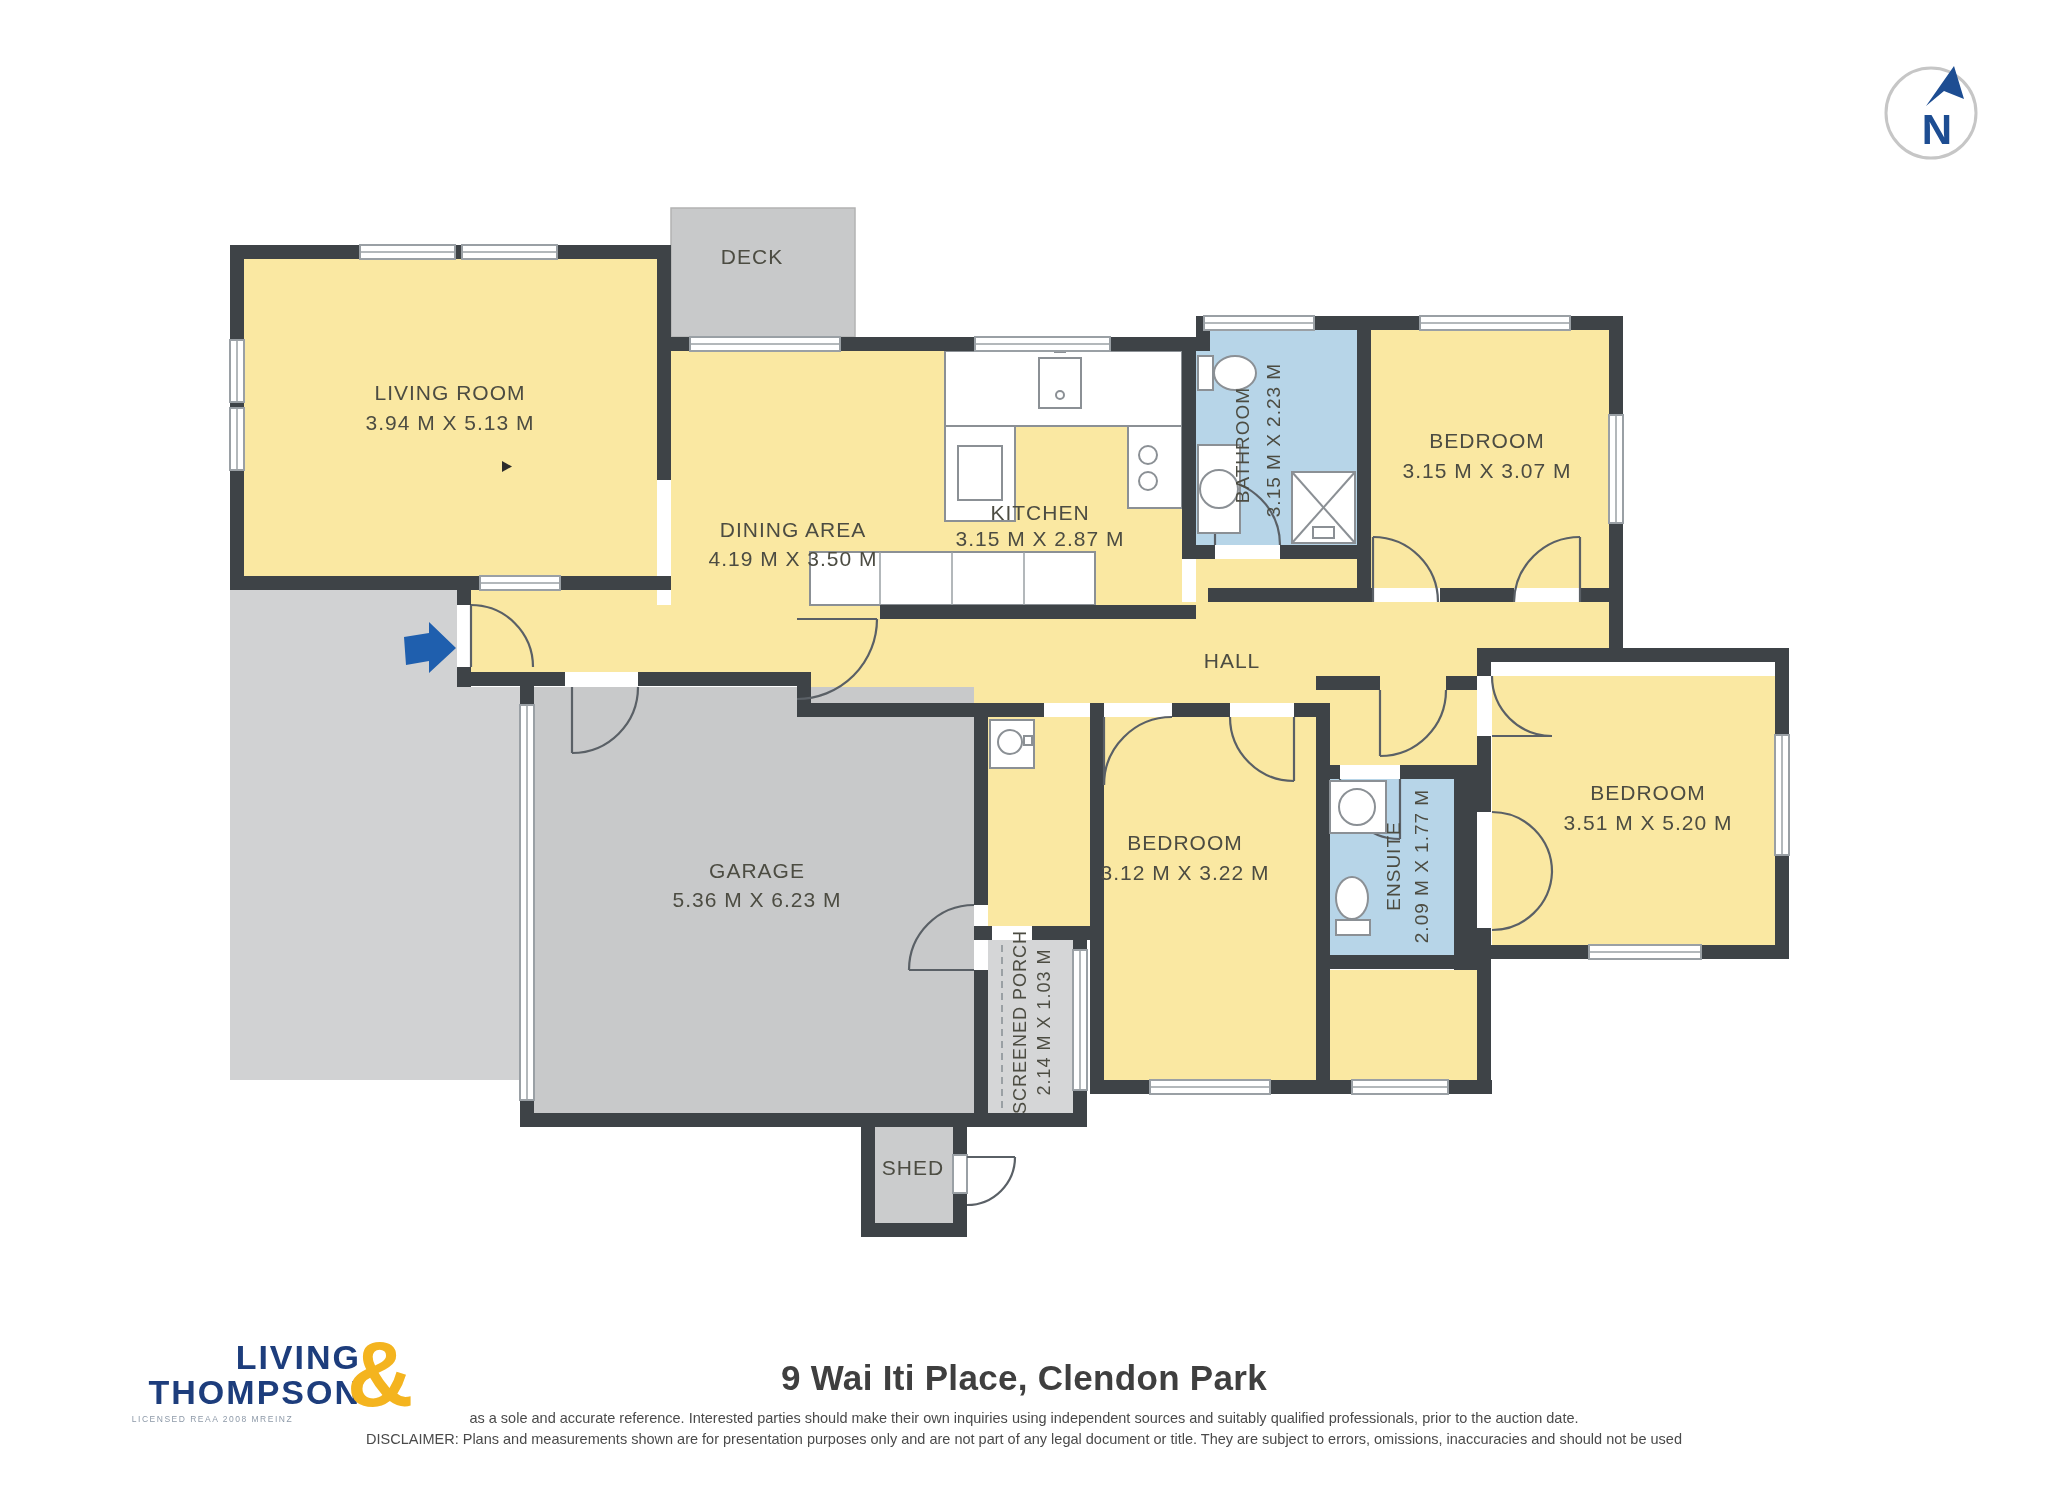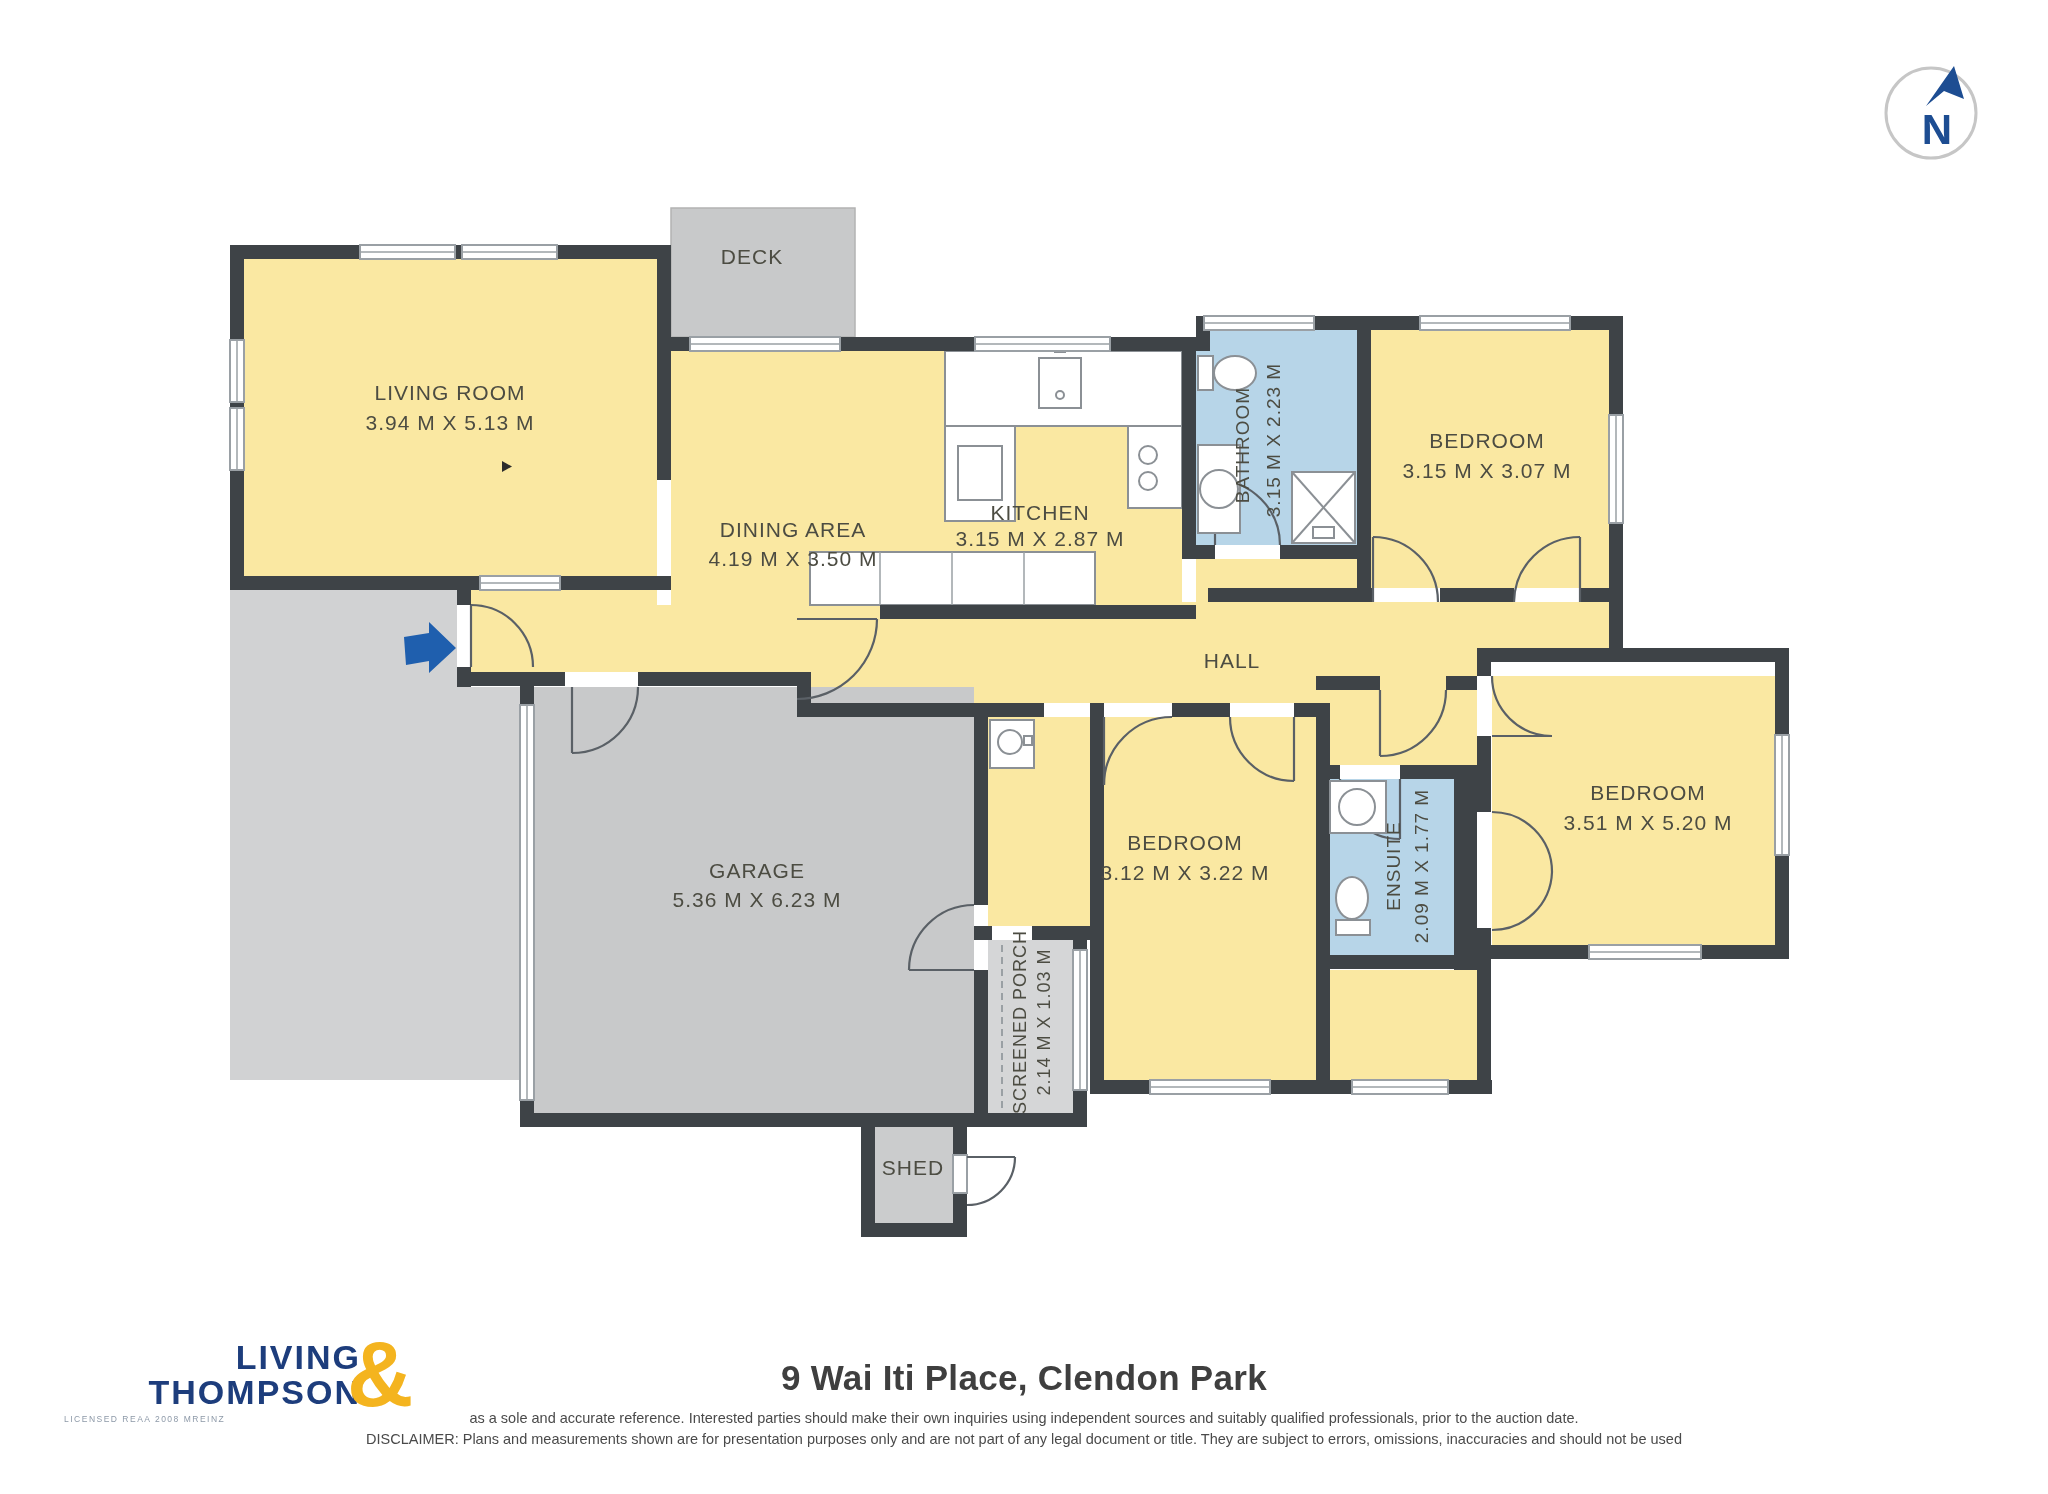--- a/index.html
+++ b/index.html
@@ -25,21 +25,21 @@
        letter-spacing:1px;text-anchor:middle;}
   .lblv.small{font-size:18px;}
   .compass-n{font-family:"Liberation Sans","DejaVu Sans",sans-serif;font-size:42px;font-weight:bold;
        fill:#1d4d92;text-anchor:middle;}
   
   .logo-wrap{position:absolute;left:64px;top:1340px;width:360px;height:110px;}
   .logo-col{position:absolute;left:0;top:0;width:297px;text-align:right;color:#1d3d7c;
        font-weight:bold;font-size:34px;line-height:35px;letter-spacing:2px;}
   .logo-amp{position:absolute;left:283px;top:-12px;font-size:92px;font-weight:bold;color:#f4b41f;
        line-height:92px;}
-  .logo-tag{position:absolute;left:0;top:74px;width:297px;text-align:left;font-size:8.5px;
+  .logo-tag{position:absolute;left:0;top:74px;width:297px;text-align:center;font-size:8.5px;
        letter-spacing:1.5px;color:#8d99a8;padding-right:2px;}
   .title{position:absolute;left:0;top:1358px;width:100%;text-align:center;font-size:35px;
        font-weight:bold;color:#3f3f3f;letter-spacing:0.3px;}
   .disclaimer{position:absolute;left:0;top:1408px;width:100%;text-align:center;font-size:14.5px;
        color:#4a4a4a;line-height:21px;}
 </style>
 </head>
 <body>
 
 <div class="canvas">

